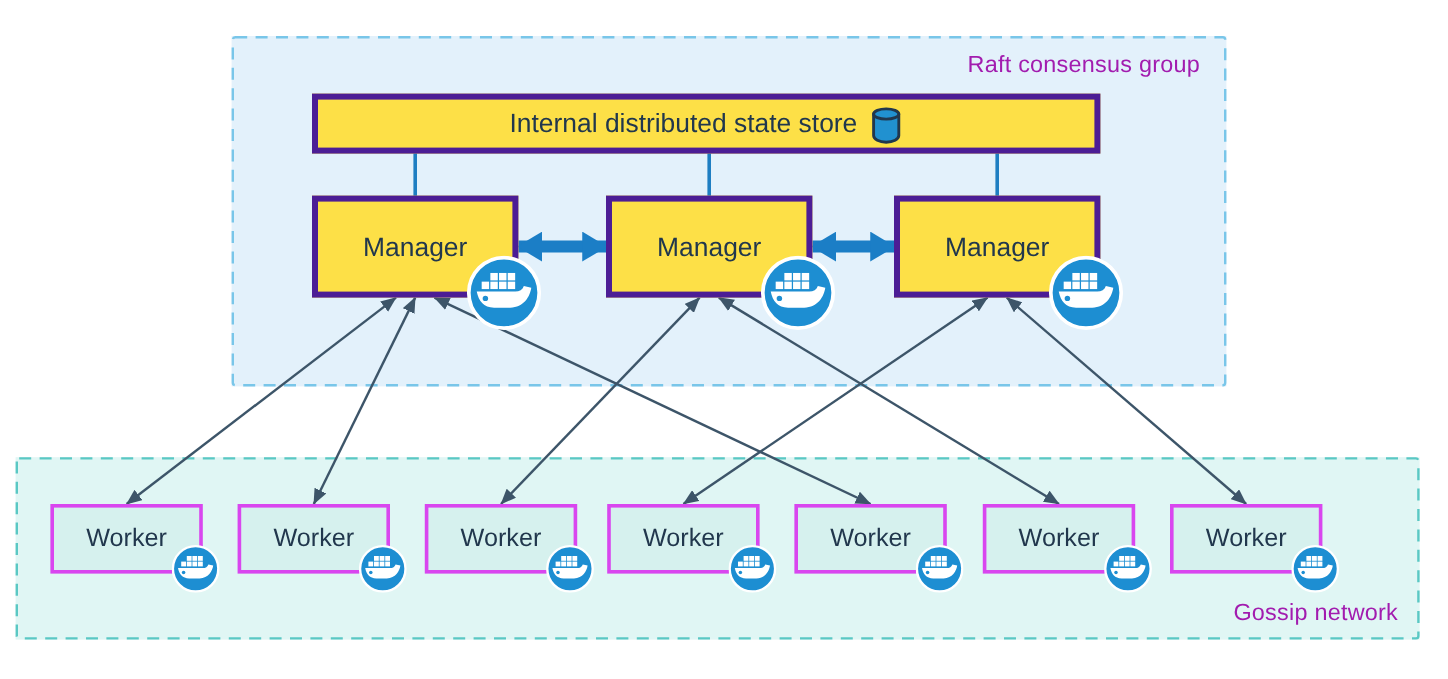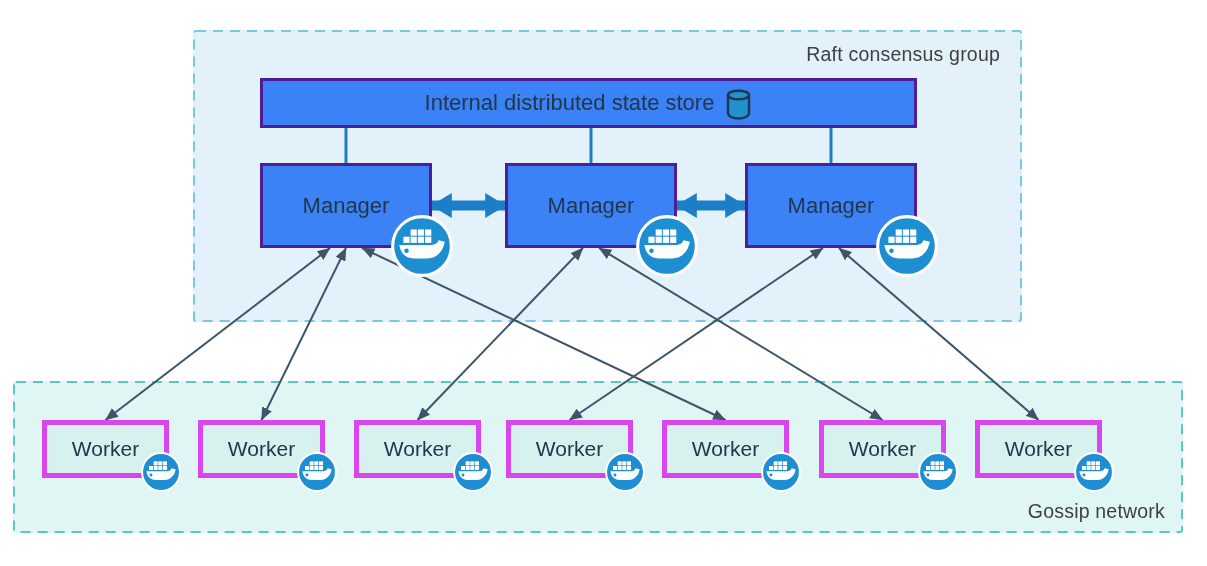--- a/index.html
+++ b/index.html
@@ -4,44 +4,44 @@
 <style>
   html,body{margin:0;padding:0;background:#ffffff;}
   .canvas{
     position:relative;width:1207px;height:566px;background:#ffffff;
     font-family:"Liberation Sans",sans-serif;color:#21374d;overflow:hidden;
   }
   
   .group{position:absolute;z-index:1;}
   .group-raft{left:193px;top:30px;width:829px;height:292px;background:#e3f1fb;}
   .group-gossip{left:13px;top:381px;width:1170px;height:152px;background:#e0f6f4;}
-  .group-label{position:absolute;font-size:19.5px;letter-spacing:.2px;color:#404040;}
+  .group-label{position:absolute;font-size:19.5px;letter-spacing:.2px;color:#a21caf;}
   .group-raft .group-label{top:13px;right:22px;}
   .group-gossip .group-label{bottom:10px;right:18px;margin-top:39px;}
 
   
   svg.edge-layer{position:absolute;left:0;top:0;width:1207px;height:566px;z-index:2;}
   .conn{stroke:#1e7ec2;stroke-width:3;}
   .peer{stroke:#1b7ec6;stroke-width:10;}
   .mw{stroke:#3d5569;stroke-width:2;}
   .group-border{fill:none;stroke-width:2;stroke-dasharray:10 7;}
 
   
   .node{
     position:absolute;z-index:3;box-sizing:border-box;
     display:flex;align-items:center;justify-content:center;
   }
-  .blue-node{border:3px solid #4c1d95;background:#3b82f6;}
+  .blue-node{border:5px solid #4c1d95;background:#fde047;}
   .store{left:260px;top:78px;width:657px;height:50px;font-size:22px;}
   .store .db-icon{margin-left:11px;margin-top:2px;}
   .manager{top:163px;width:172px;height:85px;font-size:22px;}
   .m1{left:260px;}.m2{left:505px;}.m3{left:745px;}
   .worker{
     top:420px;width:127px;height:58px;font-size:21px;
-    border:5px solid #d946ef;background:#d6f1ee;
+    border:3px solid #d946ef;background:#d6f1ee;
   }
   .w1{left:42px;}.w2{left:198px;}.w3{left:354px;}.w4{left:506px;}
   .w5{left:662px;}.w6{left:819px;}.w7{left:975px;}
 
   
   .badge{position:absolute;z-index:4;line-height:0;}
   .badge svg{width:100%;height:100%;}
   .m-badge{right:-24px;bottom:-32px;width:62px;height:62px;}
   .w-badge{right:-17px;bottom:-19px;width:40px;height:40px;}
 </style>

